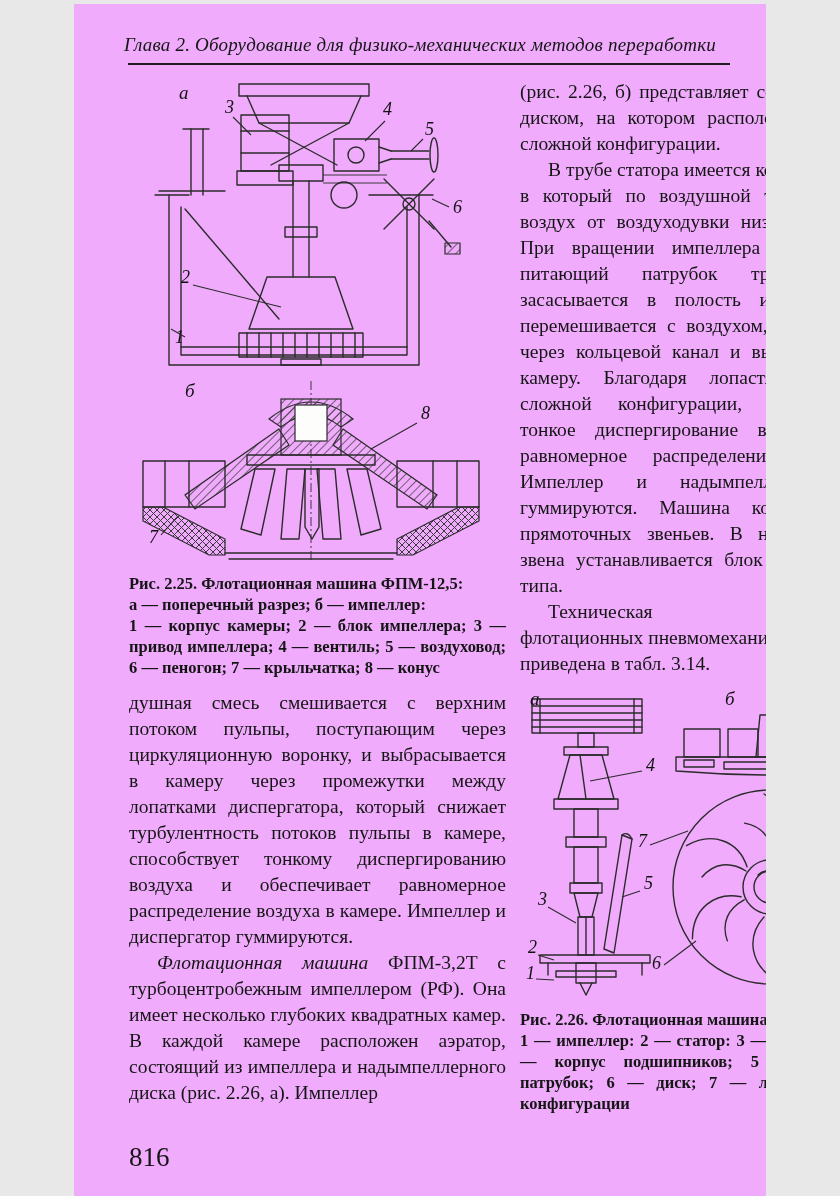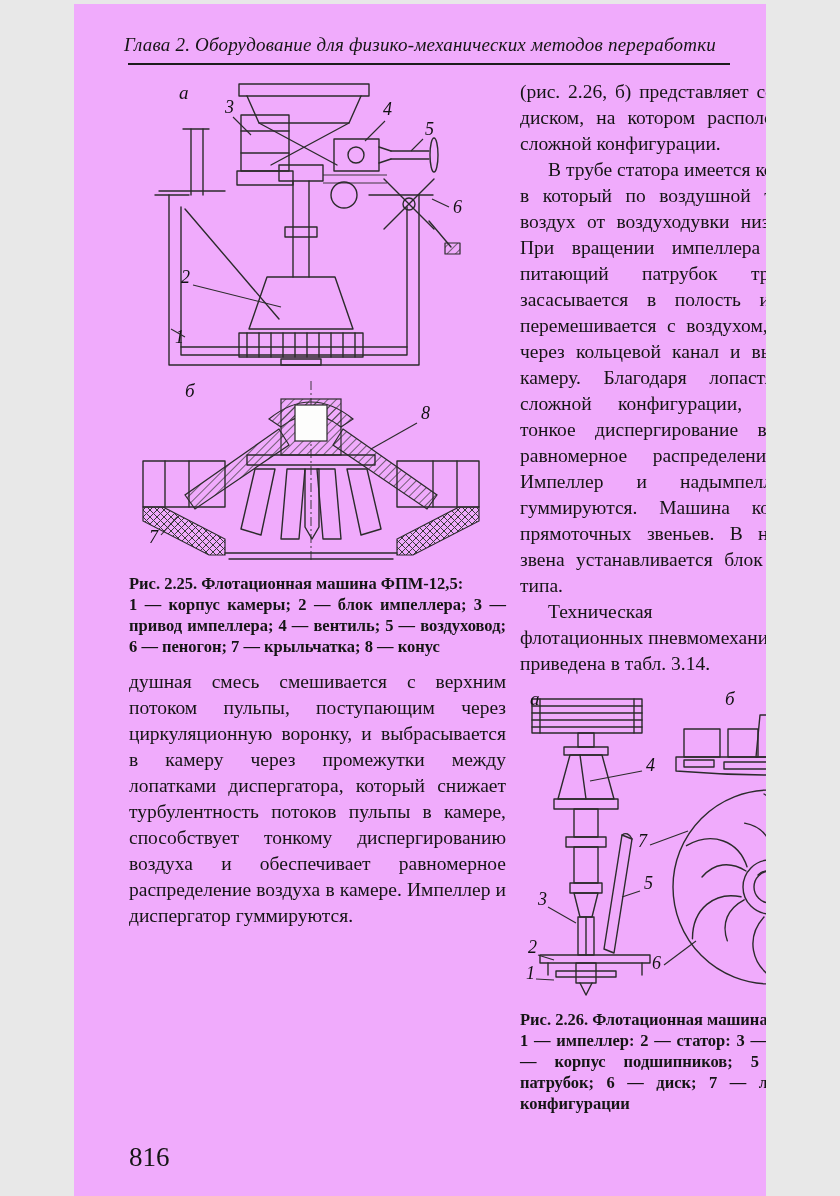--- a/index.html
+++ b/index.html
@@ -188,25 +188,27 @@
           <text class="part-label" x="56" y="20">б</text>
           <text class="callout" x="292" y="42">8</text>
           <line class="leader" x1="288" y1="46" x2="242" y2="72"></line>
           <text class="callout" x="20" y="166">7</text>
           <line class="leader" x1="32" y1="158" x2="48" y2="140"></line>
         </svg>
       </div>
 
       <div class="fig-caption">
         <span class="cap-title">Рис. 2.25. Флотационная машина ФПМ-12,5:</span>
+        <span class="cap-parts">а — поперечный разрез; б — импеллер:</span>
         <span class="cap-items">1 — корпус камеры; 2 — блок импеллера; 3 — привод импеллера; 4 — вентиль; 5 — воздуховод; 6 — пеногон; 7 — крыльчатка; 8 — конус</span>
       </div>
 
       <div class="body-text">
         <p>душная смесь смешивается с верхним потоком пульпы, поступающим через циркуляционную воронку, и выбрасывается в камеру через промежутки между лопатками диспергатора, который снижает турбулентность потоков пульпы в камере, способствует тонкому диспергированию воздуха и обеспечивает равномерное распределение воздуха в камере. Импеллер и диспергатор гуммируются.</p>
+        <p class="indent"><span class="lead-italic">Флотационная машина</span><span> ФПМ-3,2Т с турбоцентробежным импеллером (РФ). Она имеет несколько глубоких квадратных камер. В каждой камере расположен аэратор, состоящий из импеллера и надымпеллерного диска (рис. 2.26, а). Импеллер</span></p>
       </div>
     </div>
 
     <div class="col">
 
       <div class="body-text">
         <p>(рис. 2.26, б) представляет собой ступицу с диском, на котором расположены лопасти сложной конфигурации.</p>
         <p class="indent">В трубе статора имеется кольцевой канал, в который по воздушной трубе подается воздух от воздуходувки низкого давления. При вращении импеллера пульпа через питающий патрубок трубы статора засасывается в полость импеллера, где перемешивается с воздухом, поступающим через кольцевой канал и выбрасывается в камеру. Благодаря лопастям импеллера сложной конфигурации, обеспечивается тонкое диспергирование воздуха и его равномерное распределение в камере. Импеллер и надымпеллерный диск гуммируются. Машина компонуется из прямоточных звеньев. В начале каждого звена устанавливается блок механического типа.</p>
         <p class="indent">Техническая характеристика флотационных пневмомеханических машину приведена в табл. 3.14.</p>
       </div>

